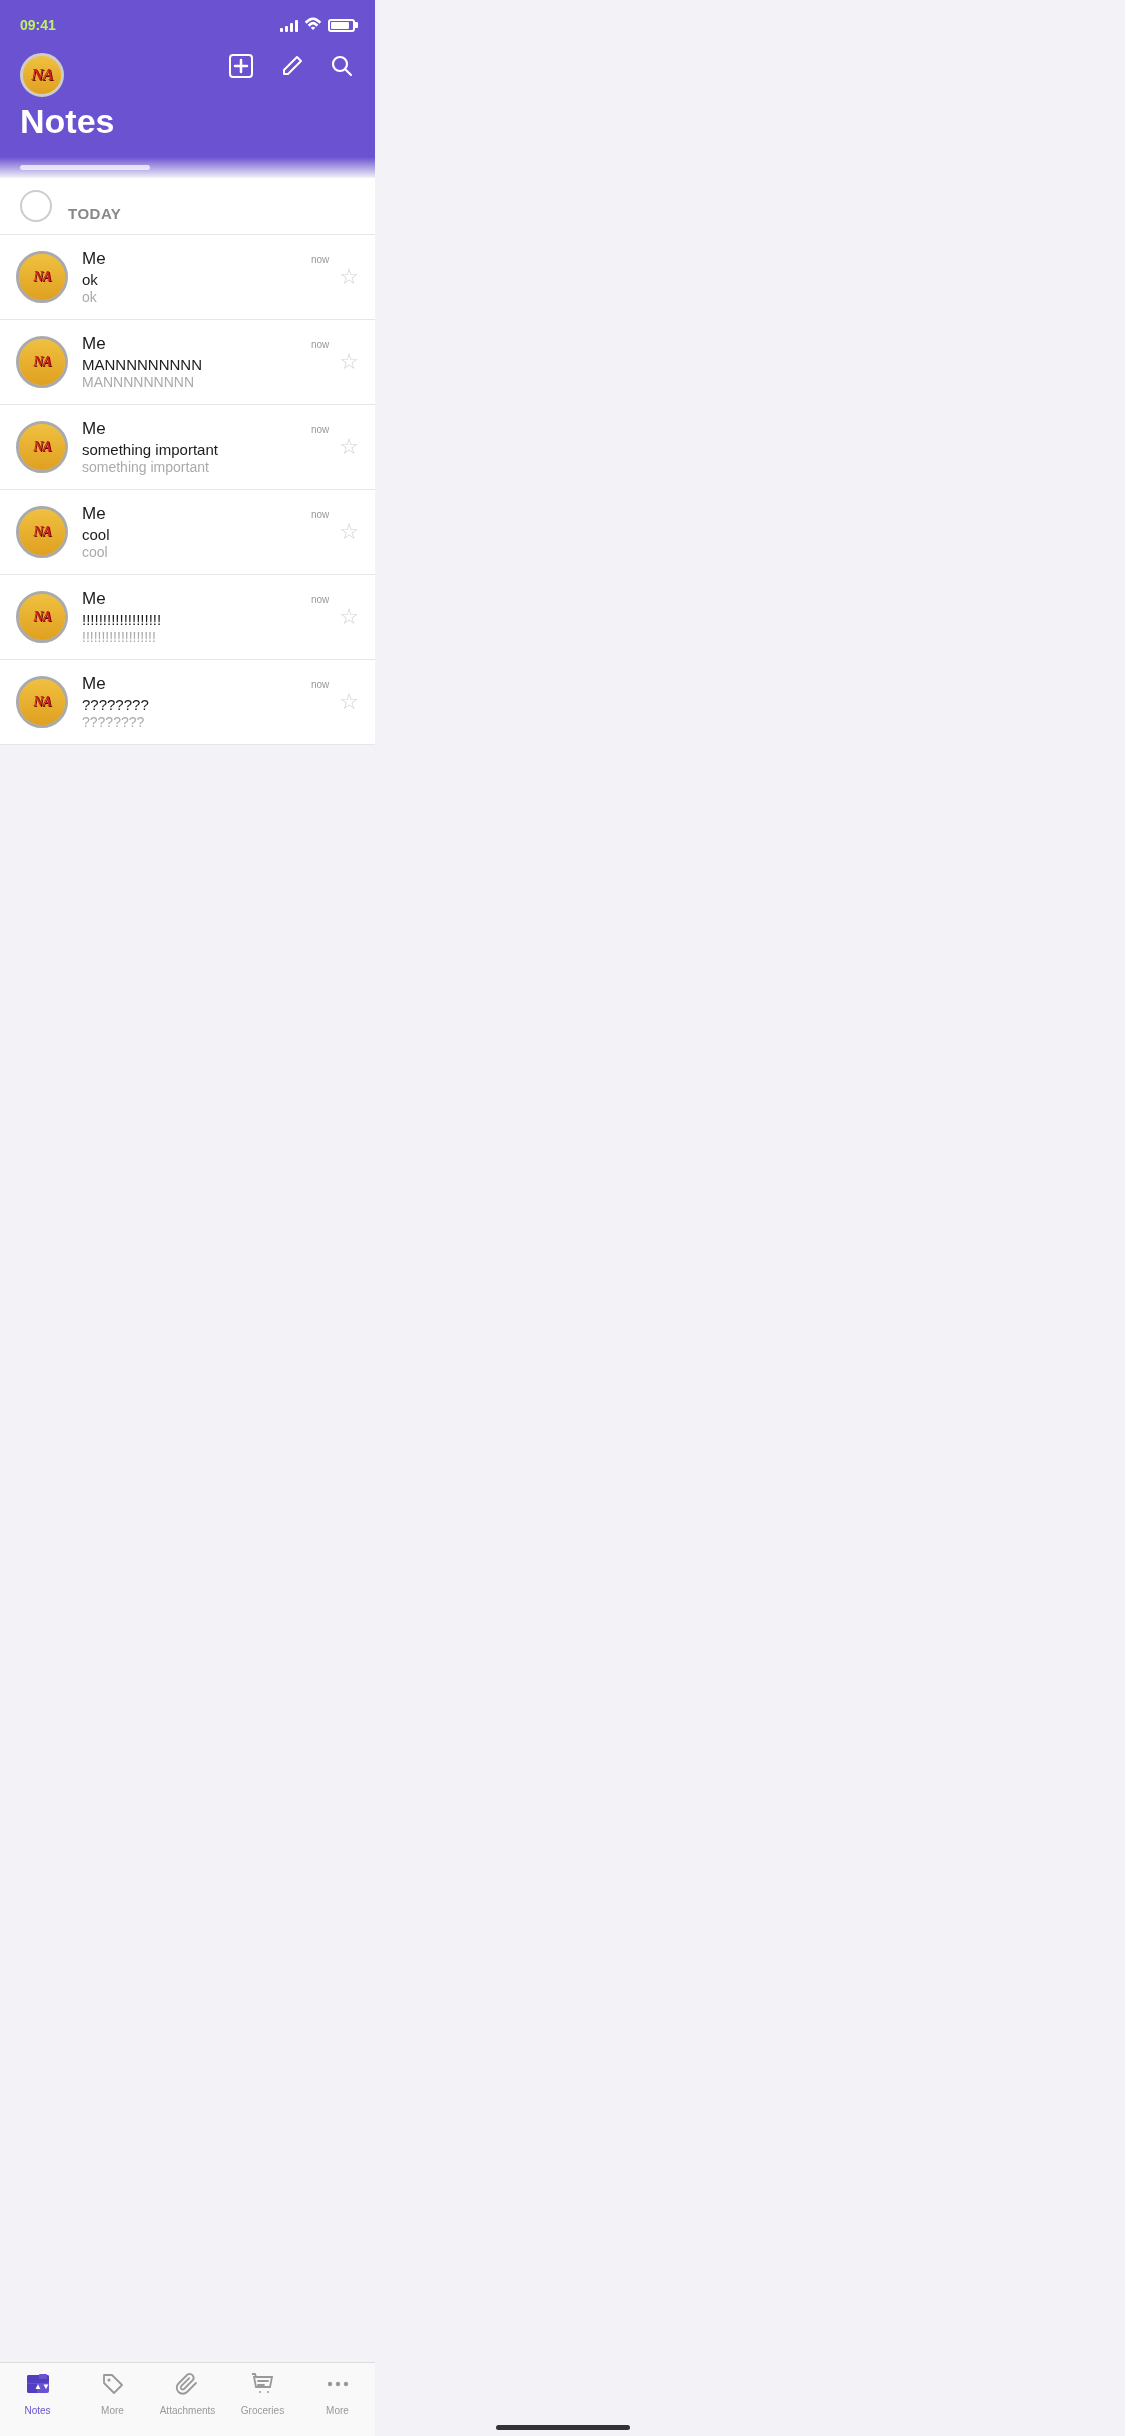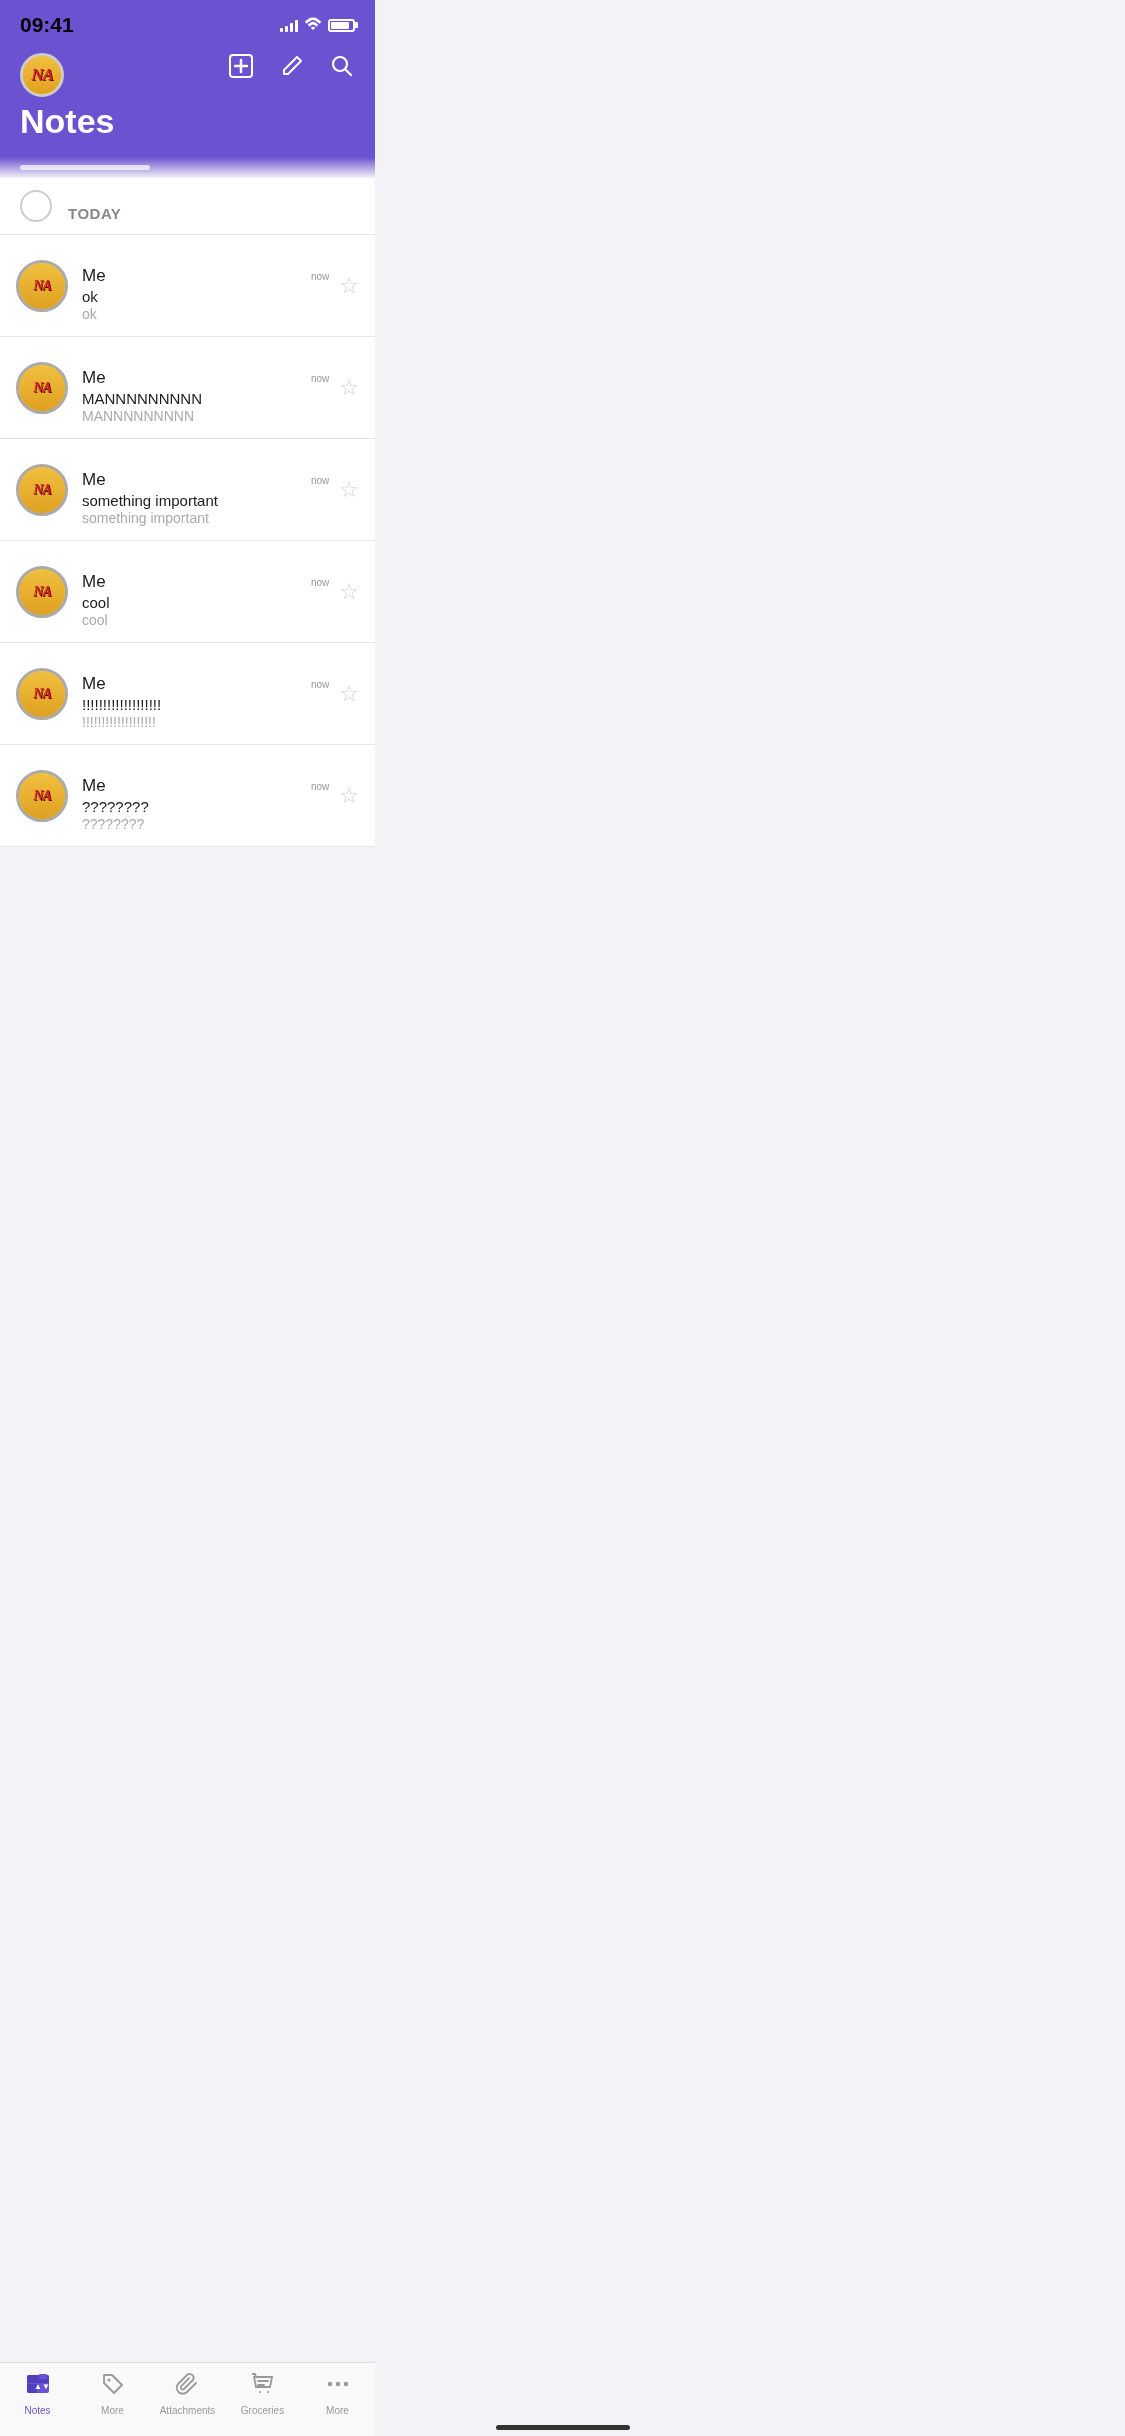--- a/index.html
+++ b/index.html
@@ -15,22 +15,22 @@
     
     .status-bar {
       background: #6b52d1;
       display: flex;
       justify-content: space-between;
       align-items: center;
       padding: 14px 20px 8px;
       height: 44px;
     }
     .status-time {
-      color: #000000;
-      font-size: 21px;
+      color: #bef264;
+      font-size: 14px;
       font-weight: 600;
     }
     .status-icons {
       display: flex;
       align-items: center;
       gap: 6px;
     }
     .signal-bars {
       display: flex;
       align-items: flex-end;
@@ -172,21 +172,20 @@
     }
     .note-content {
       flex: 1;
       min-width: 0;
     }
     .note-top {
       display: flex;
       justify-content: space-between;
       align-items: center;
       margin-bottom: 2px;
-      margin-top: 17px;
     }
     .note-sender {
       font-size: 17px;
       font-weight: 500;
       color: #1c1c1e;
     }
     .note-time {
       font-size: 10px;
       color: #999;
       flex-shrink: 0;

